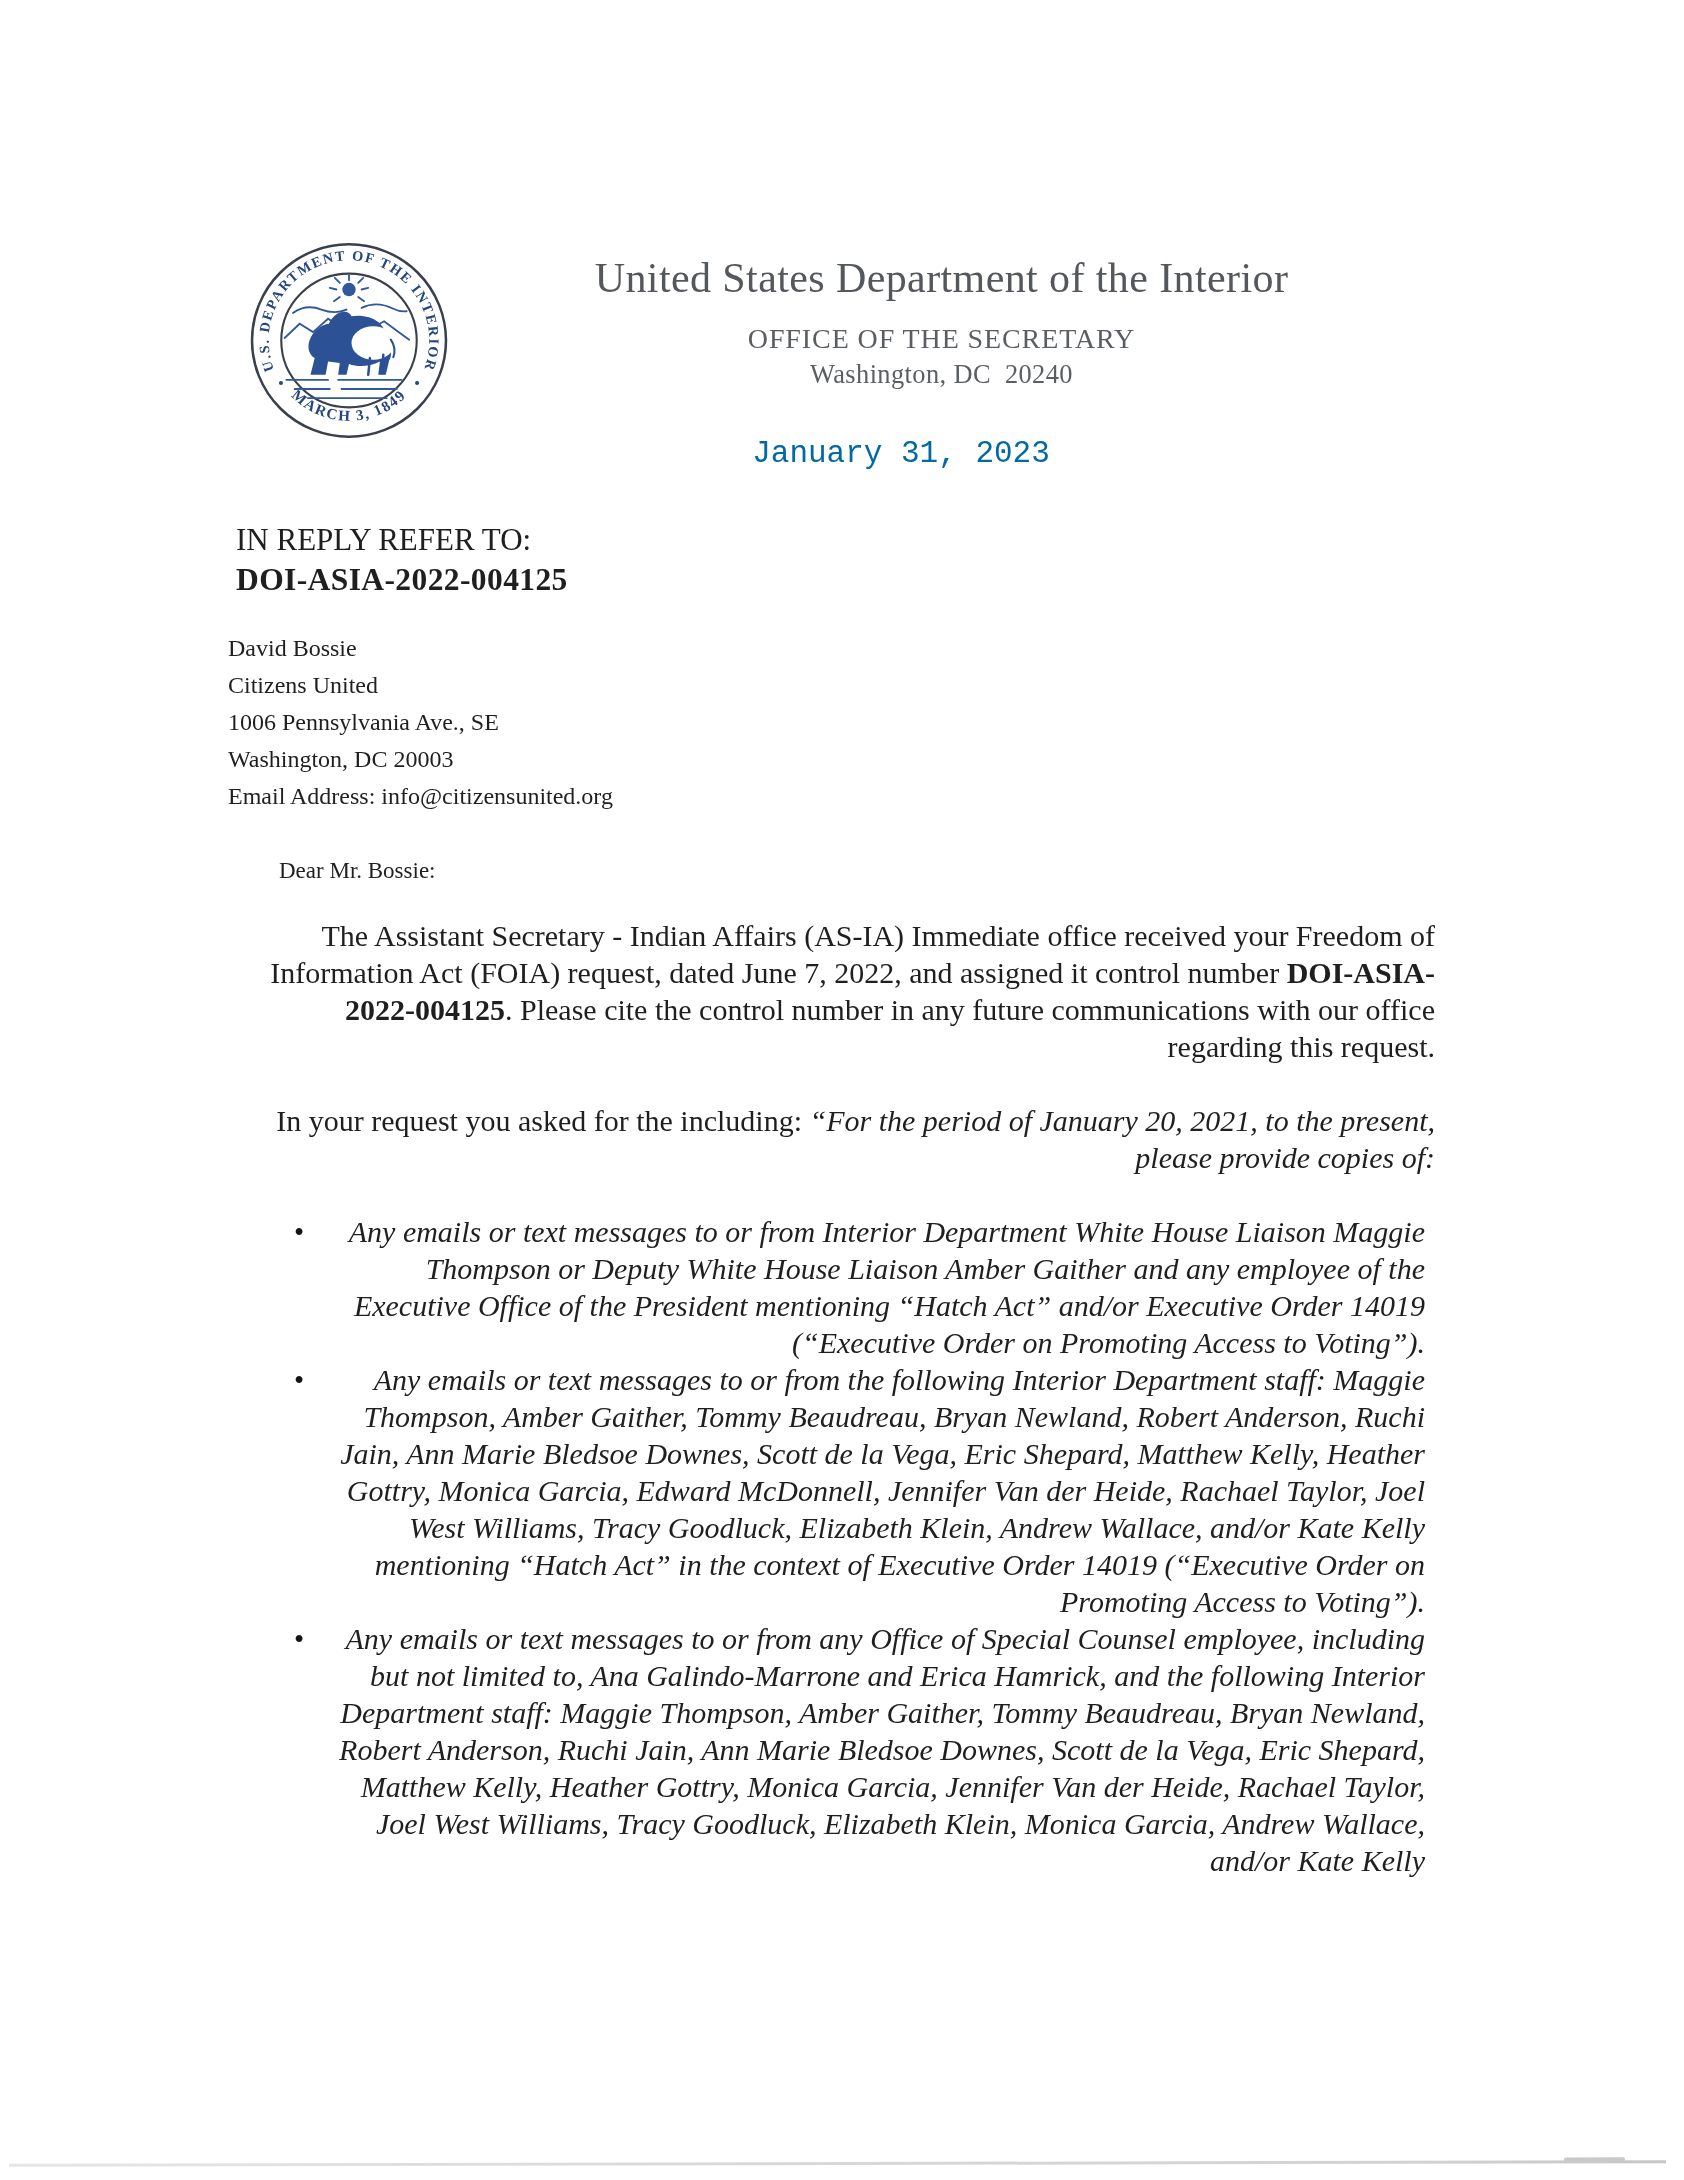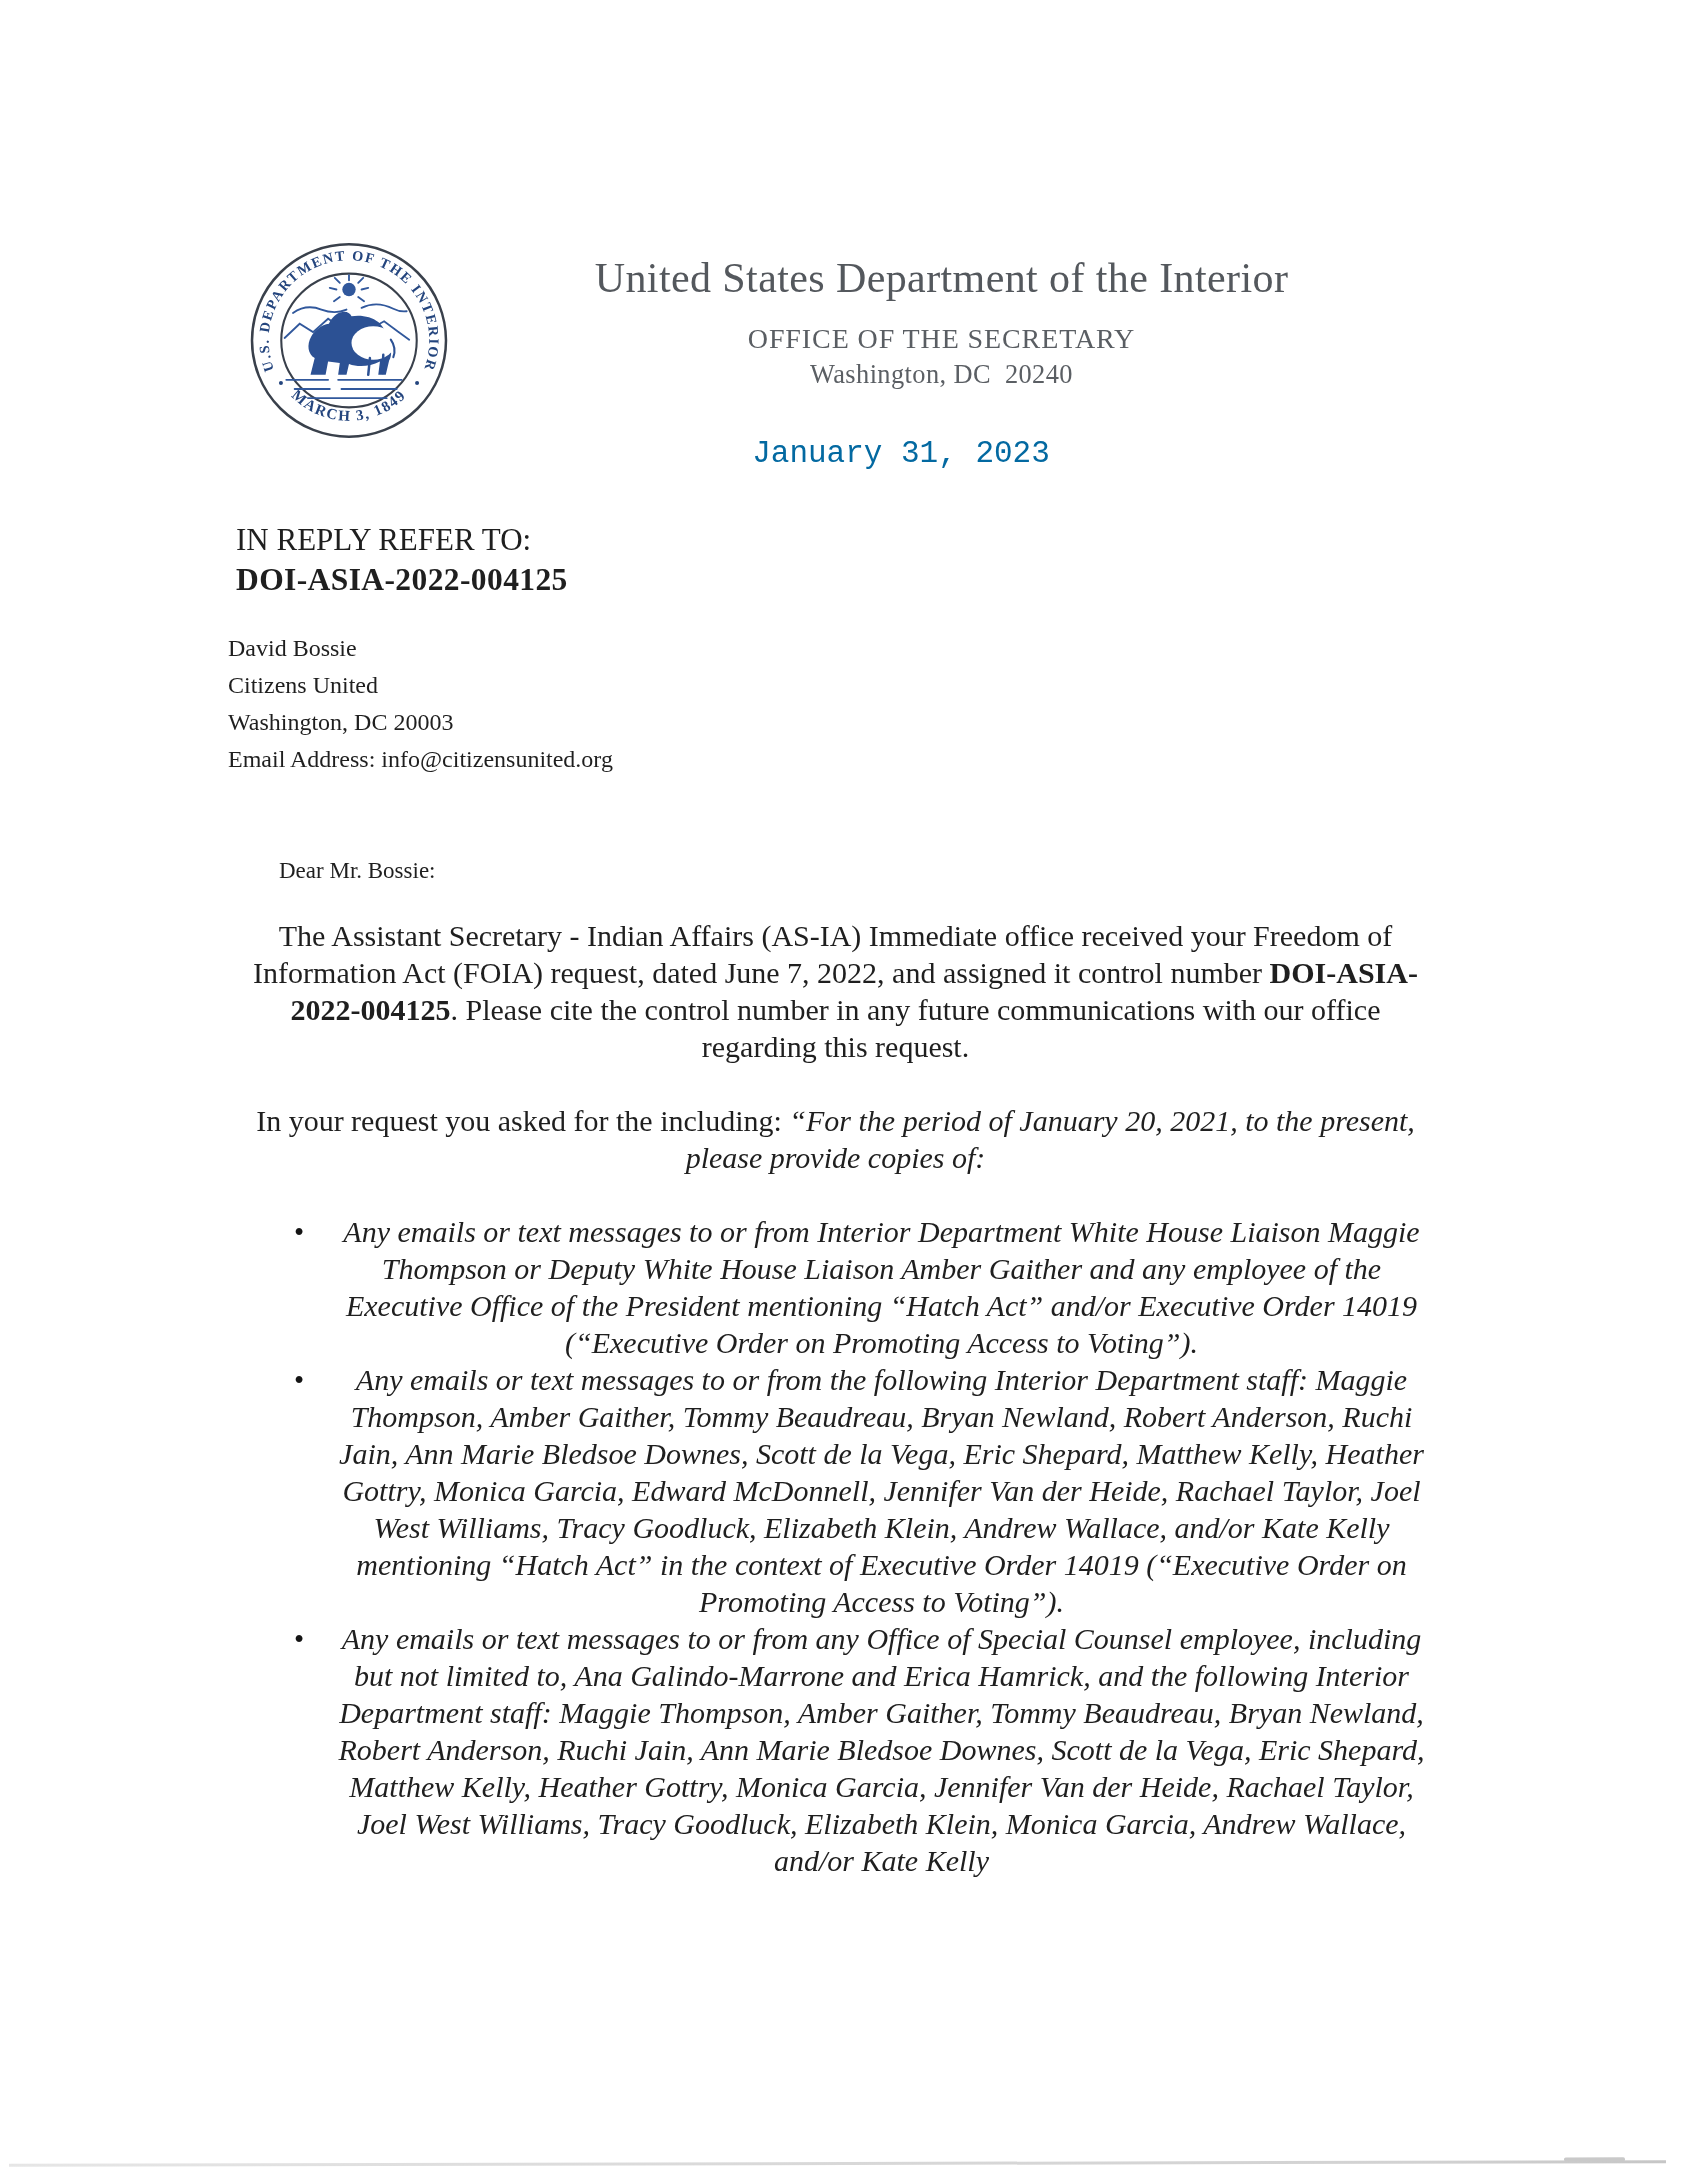--- a/index.html
+++ b/index.html
@@ -90,21 +90,21 @@
   }
 
   
   .letter-body {
     position: absolute;
     left: 236px;
     top: 917px;
     width: 1199px;
     font-size: 30px;
     line-height: 37px;
-    text-align: center;
+    text-align: right;
   }
   .letter-body p { margin: 0 0 37px 0; }
   ul.requests {
     margin: 10px;
     padding: 0 0 0 92px;
     list-style: none;
   }
   ul.requests li {
     position: relative;
     font-style: italic;
@@ -204,20 +204,21 @@
   <div class="date-line">January 31, 2023</div>
 
   <div class="refer">
     <div>IN REPLY REFER TO:</div>
     <div class="num">DOI-ASIA-2022-004125</div>
   </div>
 
   <div class="recipient">
     <div>David Bossie</div>
     <div>Citizens United</div>
+    <div>1006 Pennsylvania Ave., SE</div>
     <div>Washington, DC 20003</div>
     <div>Email Address: info@citizensunited.org</div>
   </div>
 
   <div class="salutation">Dear Mr. Bossie:</div>
 
   <div class="letter-body">
     <p><span>The Assistant Secretary - Indian Affairs (AS-IA) Immediate office received your Freedom of Information Act (FOIA) request, dated June 7, 2022, and assigned it control number </span><span style="font-weight: 700;">DOI-ASIA-2022-004125</span><span>. Please cite the control number in any future communications with our office regarding this request.</span></p>
     <p><span>In your request you asked for the including: </span><span style="font-style: italic;">“For the period of January 20, 2021, to the present, please provide copies of:</span></p>
     <ul class="requests">

